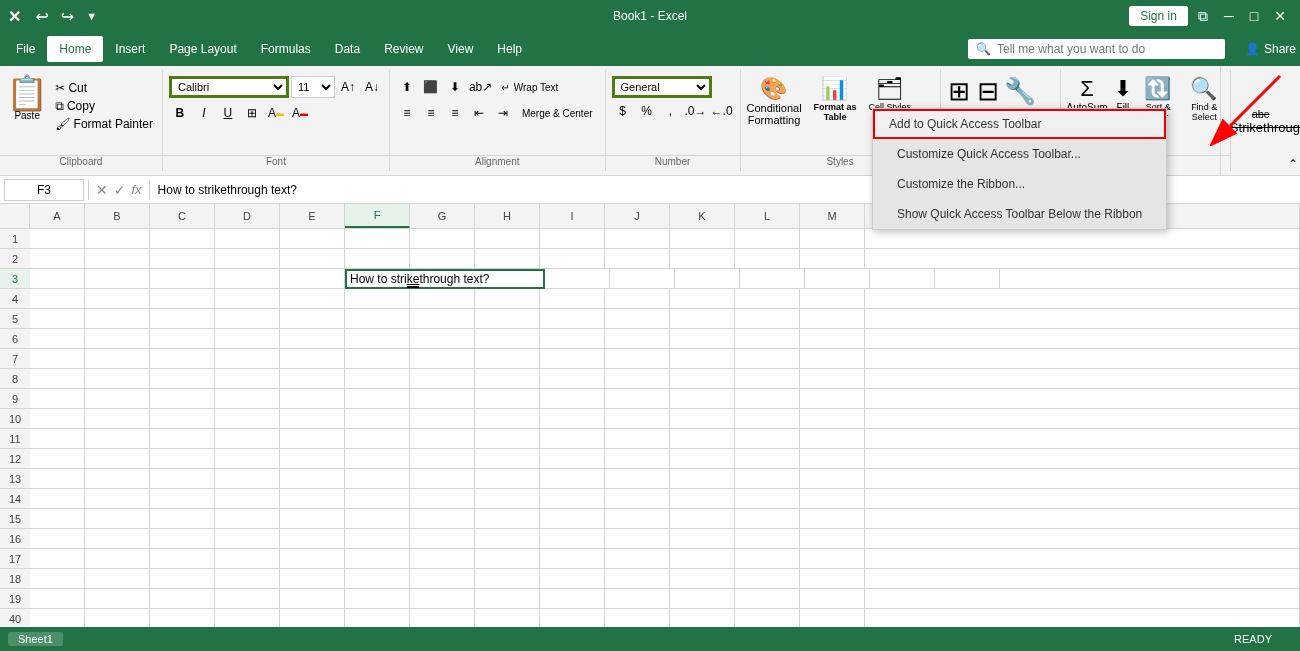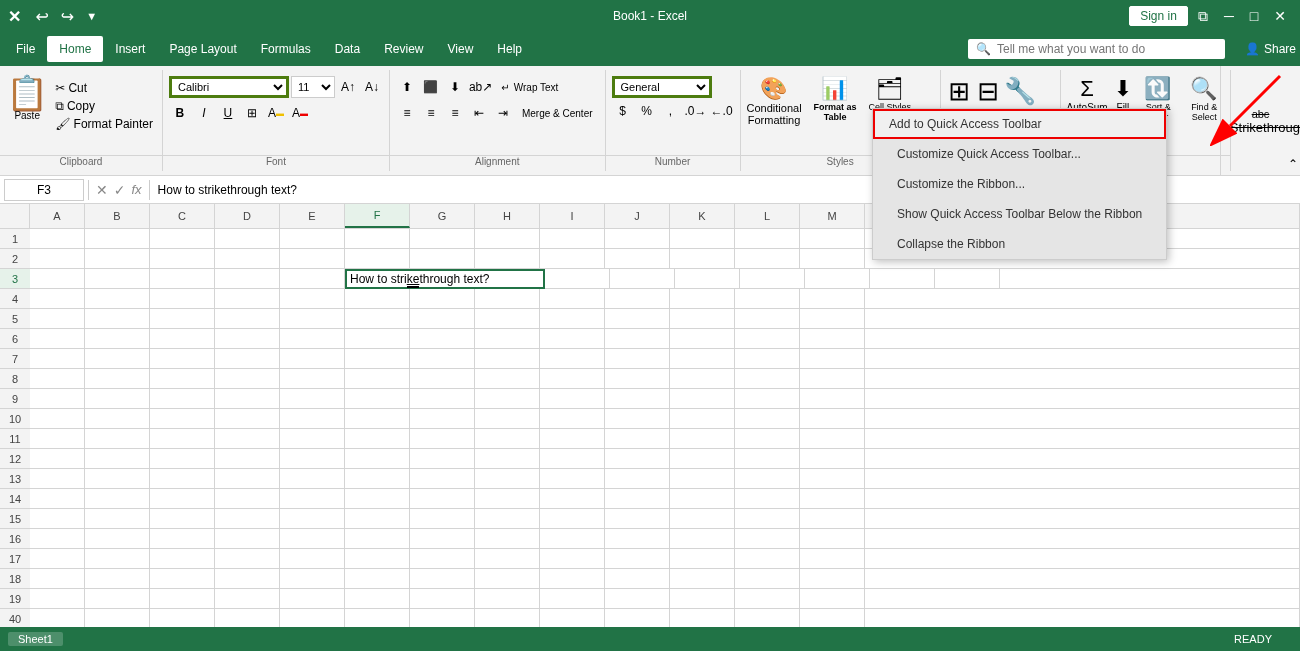--- a/index.html
+++ b/index.html
@@ -765,23 +765,20 @@
   </div>
   <div class="context-menu-item">
     <span>Customize Quick Access Toolbar...</span>
   </div>
   <div class="context-menu-item">
     <span>Customize the Ribbon...</span>
   </div>
   <div class="context-menu-item">
     <span>Show Quick Access Toolbar Below the Ribbon</span>
   </div>
-  <div class="context-menu-item">
-    <span>Collapse the Ribbon</span>
-  </div>
 </div>
 
 <div style="position:fixed; top:66px; right:10px; z-index:2000; pointer-events:none;">
   <svg width="80" height="80" viewBox="0 0 80 80">
     <defs>
       <marker id="arrowhead" markerWidth="10" markerHeight="7" refX="0" refY="3.5" orient="auto">
         <polygon points="0 0, 10 3.5, 0 7" fill="red"></polygon>
       </marker>
     </defs>
     <line x1="70" y1="10" x2="20" y2="60" stroke="red" stroke-width="3" marker-end="url(#arrowhead)"></line>

